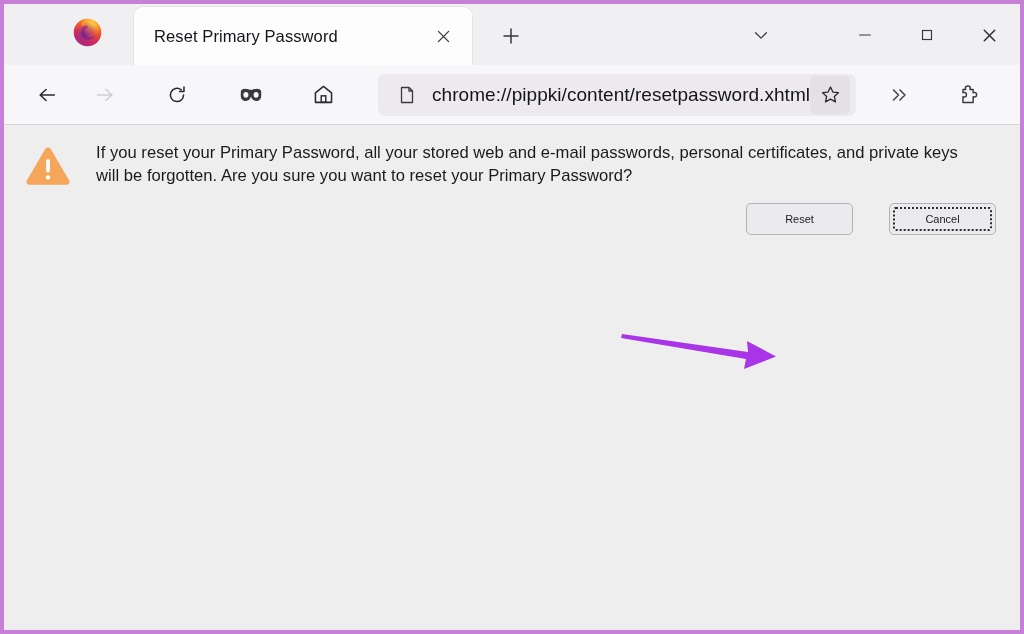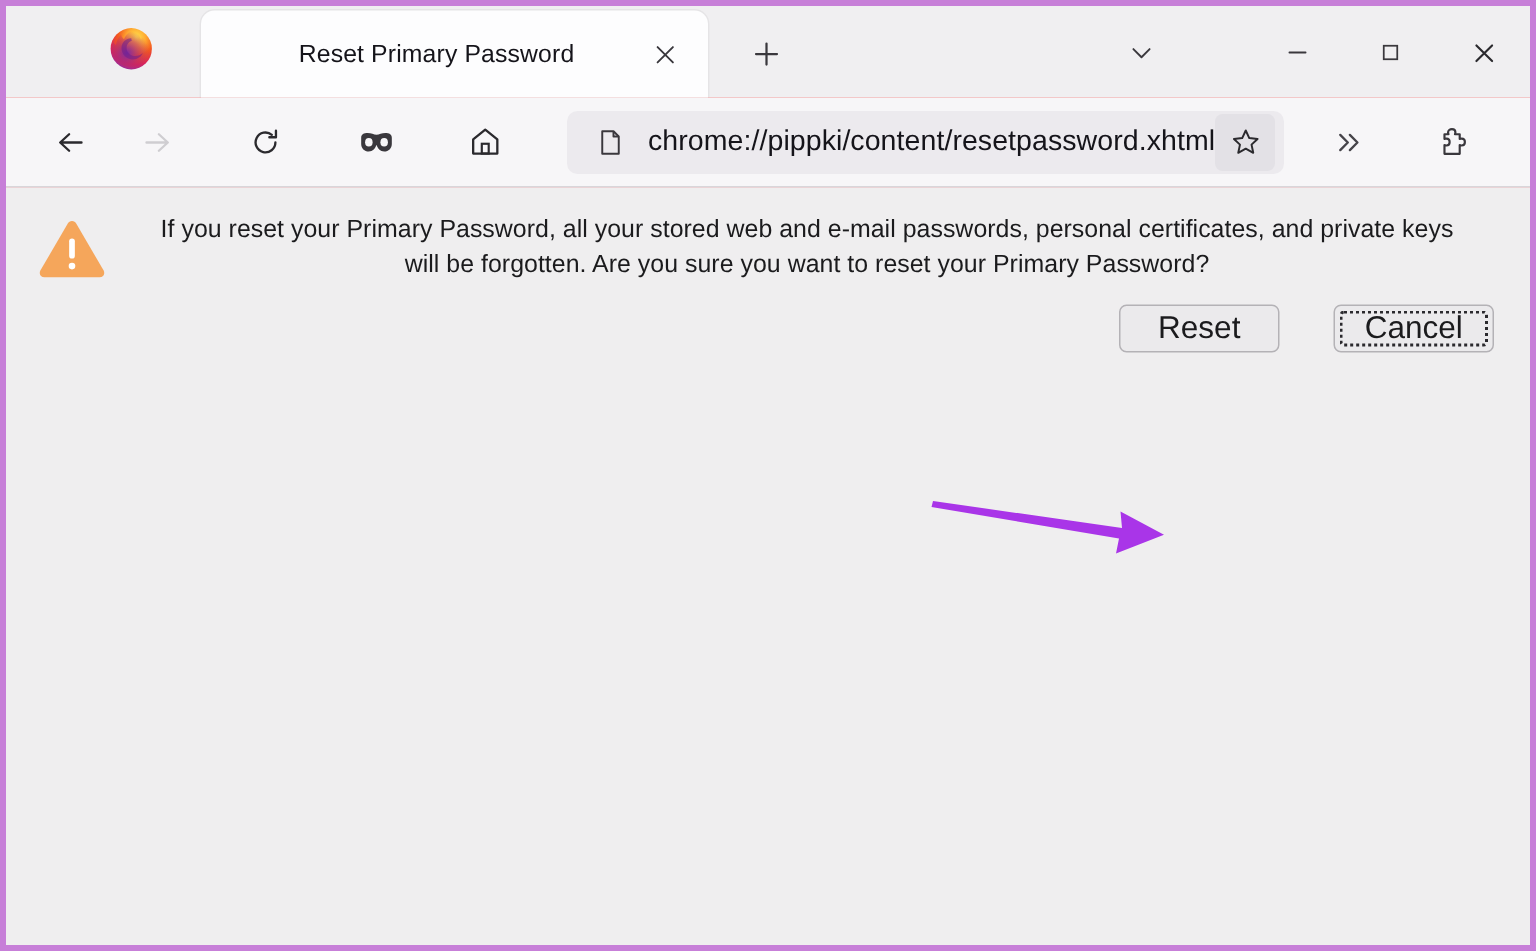--- a/index.html
+++ b/index.html
@@ -10,27 +10,26 @@
     overflow: hidden;
     background: #ffffff;
     font-family: "Liberation Sans", sans-serif;
   }
 
   
   #window {
     position: relative;
     width: 1024px;
     height: 634px;
-    background: #ef4444;
+    background: #0f172a;
     border-left: 4px solid #c77fd8;
     border-right: 4px solid #c77fd8;
     border-bottom: 4px solid #c77fd8;
     border-top: 0;
     overflow: hidden;
-    text-align: center;
   }
 
   
   #titlebar {
     position: relative;
     height: 65px;
     background: #f0eff1;
     border-top: 4px solid #c77fd8;
     display: flex;
     align-items: flex-end;
@@ -202,21 +201,21 @@
     position: absolute;
     right: 24px;
     top: 78px;
     display: flex;
     align-items: center;
   }
   .dlgbtn {
     height: 32px;
     min-width: 107px;
     border-radius: 5px;
-    font-size: 21px;
+    font-size: 11px;
     color: #1b1b1d;
     display: flex;
     align-items: center;
     justify-content: center;
     background: #ebeaec;
     border: 1px solid #b4b2b6;
     padding: 0 16px;
   }
   #btn-reset { margin-right: 36px; }
   #btn-cancel { position: relative; }

